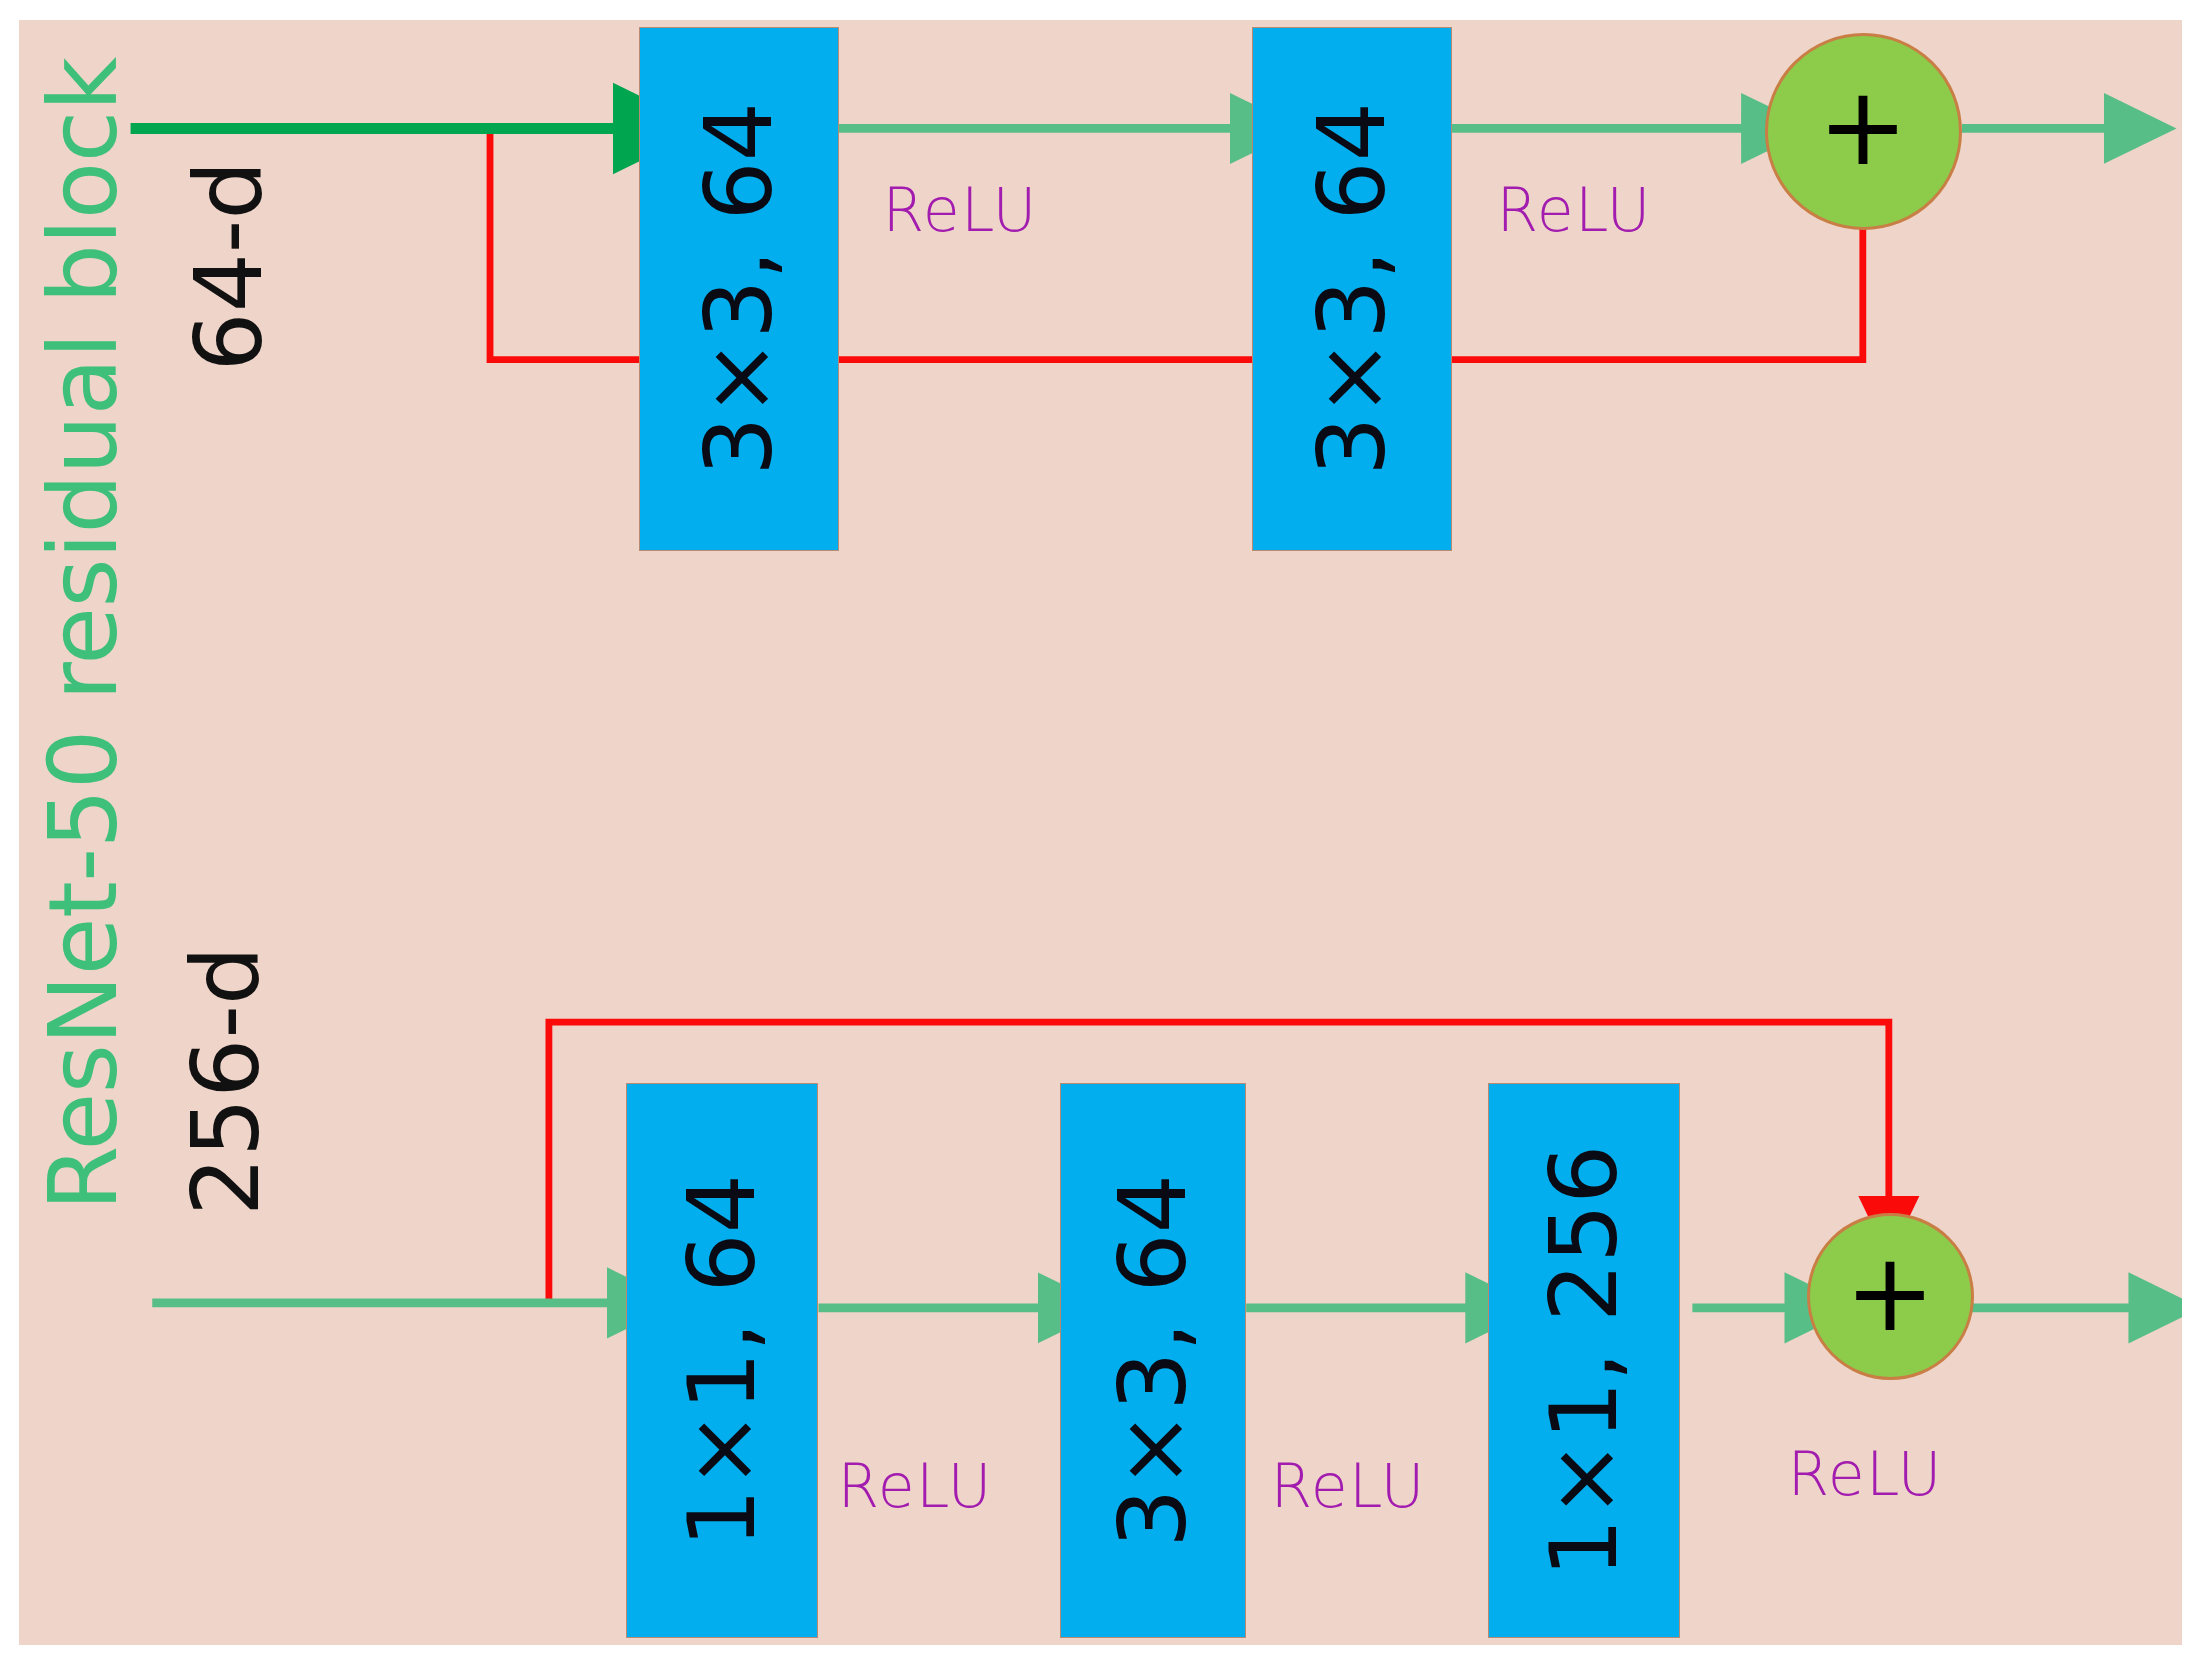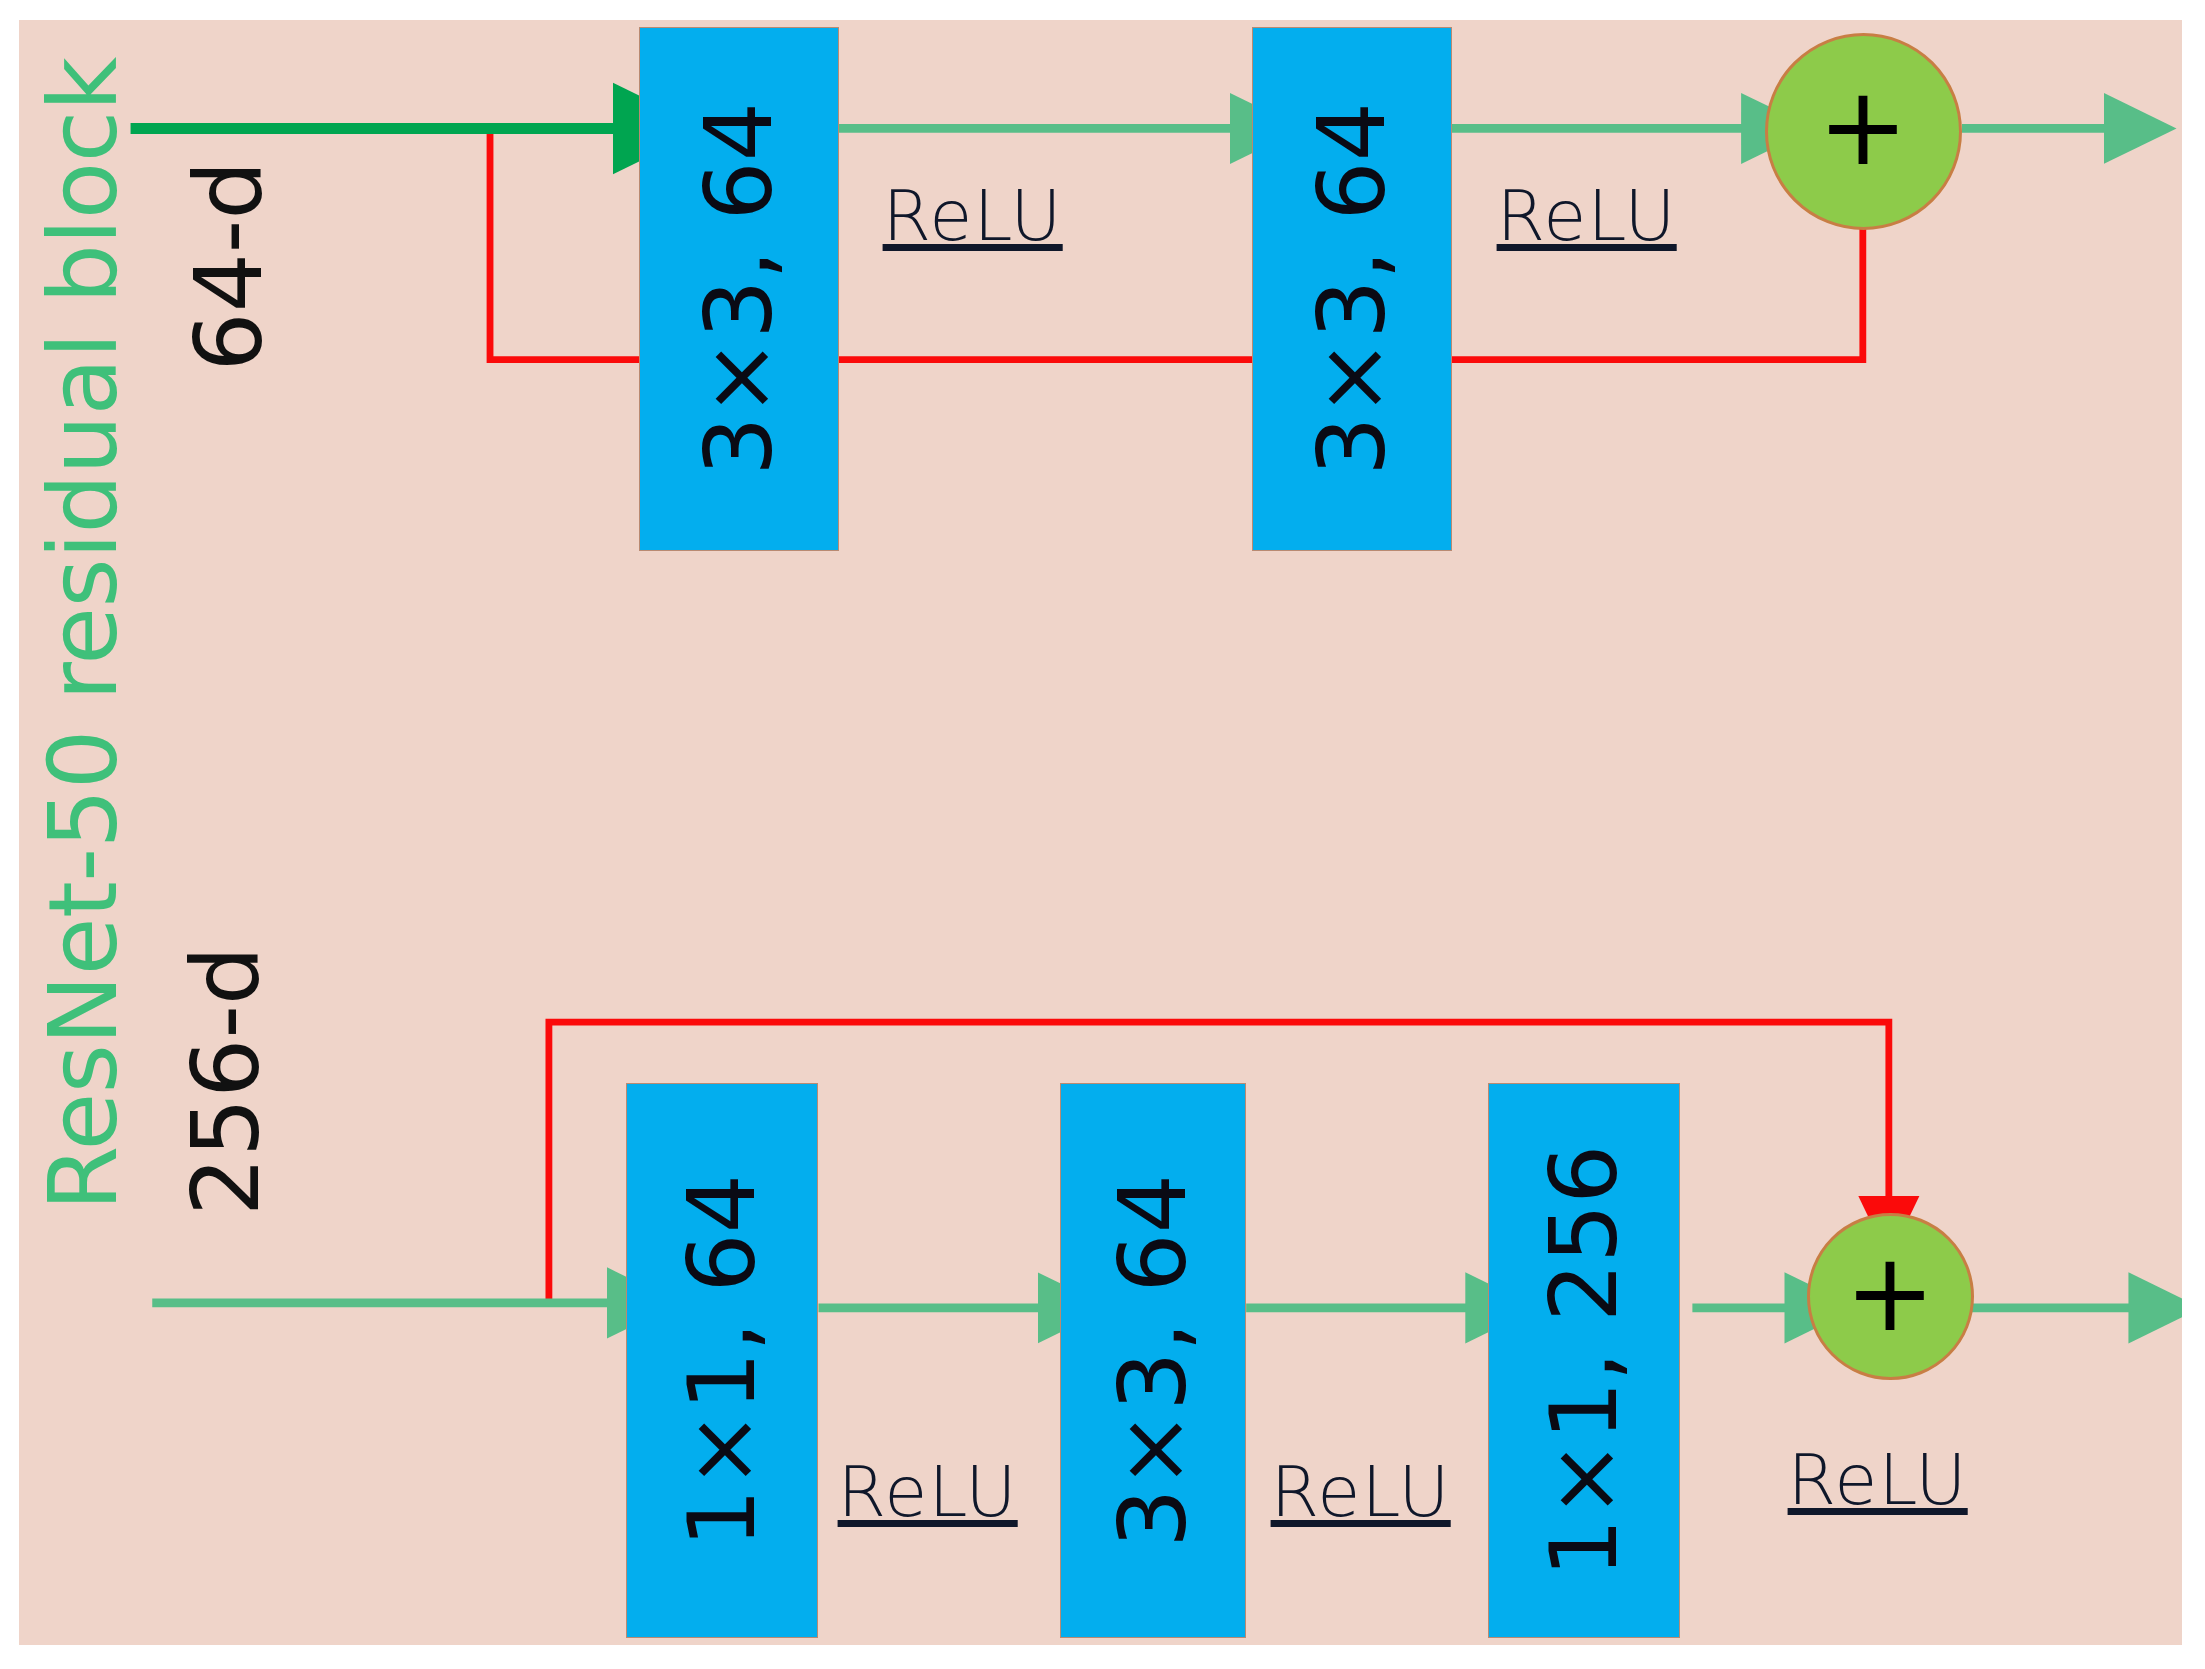--- a/index.html
+++ b/index.html
@@ -92,27 +92,26 @@
     color: #000000;
     font-size: 108px;
     line-height: 1;
     font-family: "DejaVu Sans", sans-serif;
     padding-bottom: 8.7px;
     box-sizing: border-box;
   }
   
   .relu-label {
     position: absolute;
-    color: #0f172a;
-    font-size: 70px;
+    color: #a21caf;
+    font-size: 60px;
     font-family: "DejaVu Sans", sans-serif;
     font-weight: 300;
     white-space: nowrap;
     letter-spacing: 1.2px;
-    text-decoration: underline;
   }
 </style>
 </head>
 <body>
 
 <div id="figure">
 
   <svg class="svg-layer" viewBox="0 0 3490 2622" preserveAspectRatio="none">
     <defs>
       <marker id="ah-dark" markerWidth="9" markerHeight="9" refX="2.6" refY="4.5" orient="auto" markerUnits="strokeWidth">

